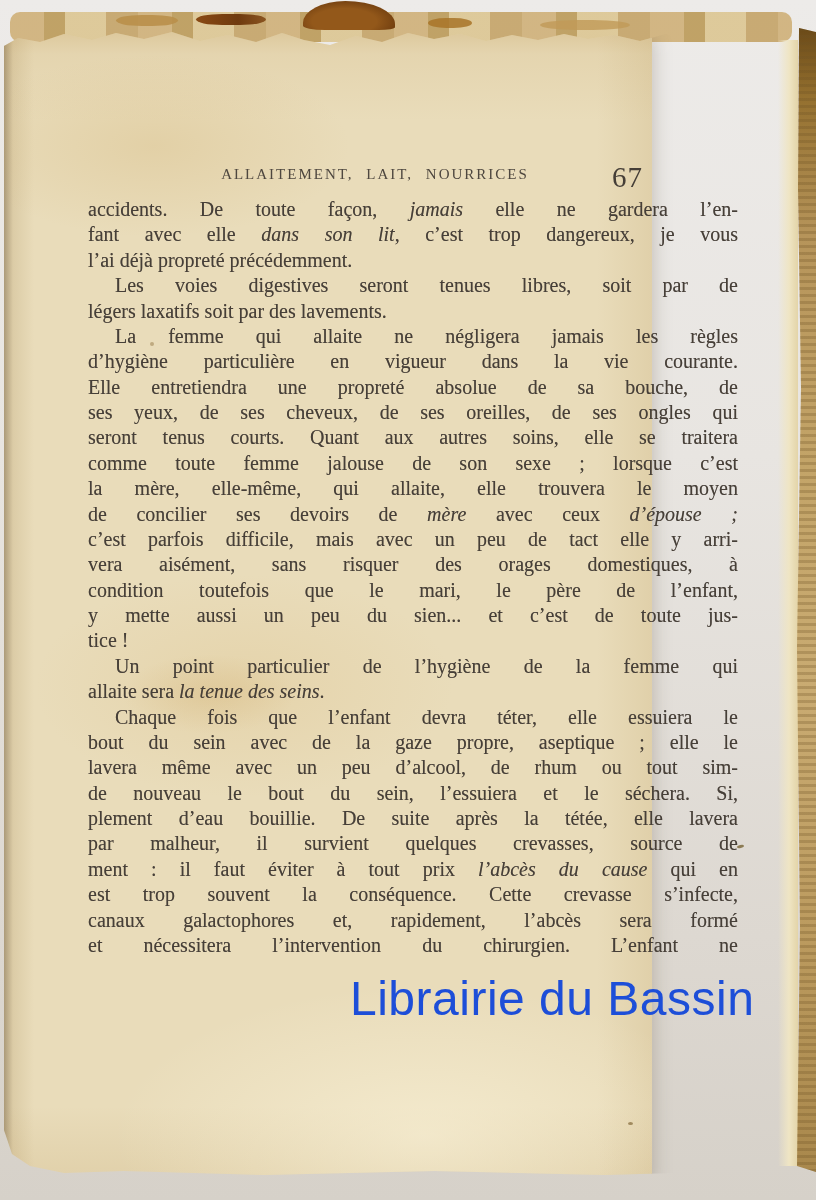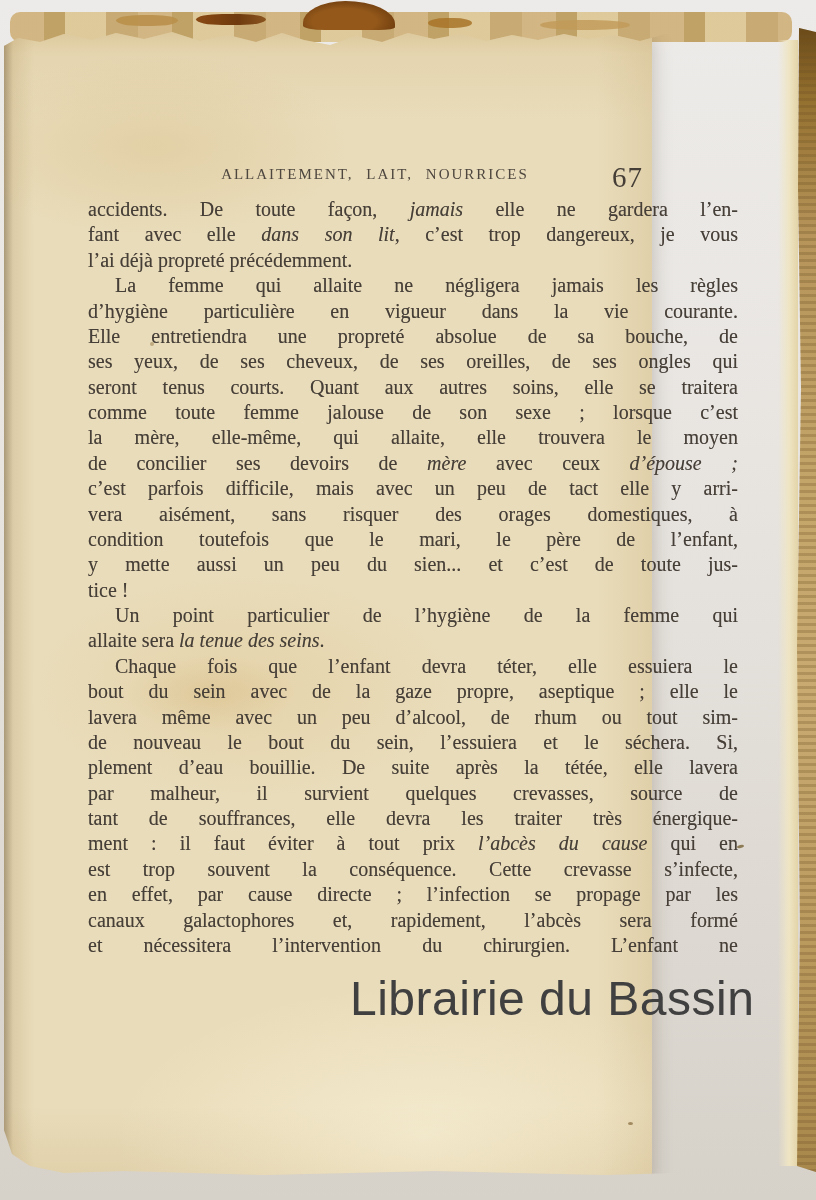--- a/index.html
+++ b/index.html
@@ -109,20 +109,24 @@
     <div class="running-title">ALLAITEMENT, LAIT, NOURRICES</div>
     <div class="page-number">67</div>
   </div>
   <div class="text-block">
       <div class="paragraph">
         <div class="line">accidents. De toute façon, <em>jamais</em> elle ne gardera l’en-</div>
         <div class="line">fant avec elle <em>dans son lit</em>, c’est trop dangereux, je vous</div>
         <div class="line last">l’ai déjà propreté précédemment.</div>
       </div>
       <div class="paragraph">
+        <div class="line first">Les voies digestives seront tenues libres, soit par de</div>
+        <div class="line last">légers laxatifs soit par des lavements.</div>
+      </div>
+      <div class="paragraph">
         <div class="line first">La femme qui allaite ne négligera jamais les règles</div>
         <div class="line">d’hygiène particulière en vigueur dans la vie courante.</div>
         <div class="line">Elle entretiendra une propreté absolue de sa bouche, de</div>
         <div class="line">ses yeux, de ses cheveux, de ses oreilles, de ses ongles qui</div>
         <div class="line">seront tenus courts. Quant aux autres soins, elle se traitera</div>
         <div class="line">comme toute femme jalouse de son sexe ; lorsque c’est</div>
         <div class="line">la mère, elle-même, qui allaite, elle trouvera le moyen</div>
         <div class="line">de concilier ses devoirs de <em>mère</em> avec ceux <em>d’épouse ;</em></div>
         <div class="line">c’est parfois difficile, mais avec un peu de tact elle y arri-</div>
         <div class="line">vera aisément, sans risquer des orages domestiques, à</div>
@@ -134,29 +138,27 @@
         <div class="line first">Un point particulier de l’hygiène de la femme qui</div>
         <div class="line last">allaite sera <em>la tenue des seins</em>.</div>
       </div>
       <div class="paragraph">
         <div class="line first">Chaque fois que l’enfant devra téter, elle essuiera le</div>
         <div class="line">bout du sein avec de la gaze propre, aseptique ; elle le</div>
         <div class="line">lavera même avec un peu d’alcool, de rhum ou tout sim-</div>
         <div class="line">de nouveau le bout du sein, l’essuiera et le séchera. Si,</div>
         <div class="line">plement d’eau bouillie. De suite après la tétée, elle lavera</div>
         <div class="line">par malheur, il survient quelques crevasses, source de</div>
-        <div class="line">tant de souffrances, elle devra les traiter très énergique-</div>
         <div class="line">ment : il faut éviter à tout prix <em>l’abcès du cause</em> qui en</div>
         <div class="line">est trop souvent la conséquence. Cette crevasse s’infecte,</div>
-        <div class="line">en effet, par cause directe ; l’infection se propage par les</div>
         <div class="line">canaux galactophores et, rapidement, l’abcès sera formé</div>
         <div class="line">et nécessitera l’intervention du chirurgien. L’enfant ne</div>
       </div>
     </div>
   <div class="speck speck-1"></div>
   <div class="speck speck-2"></div>
   <div class="speck speck-3"></div>
 </div>
 
 <div class="inner-edge"></div>
 <div class="fore-edge"></div>
 
-<div class="watermark" style="color: #404040;">Librairie du Bassin</div>
+<div class="watermark" style="color: #1d4ed8;">Librairie du Bassin</div>
 
 </body></html>

